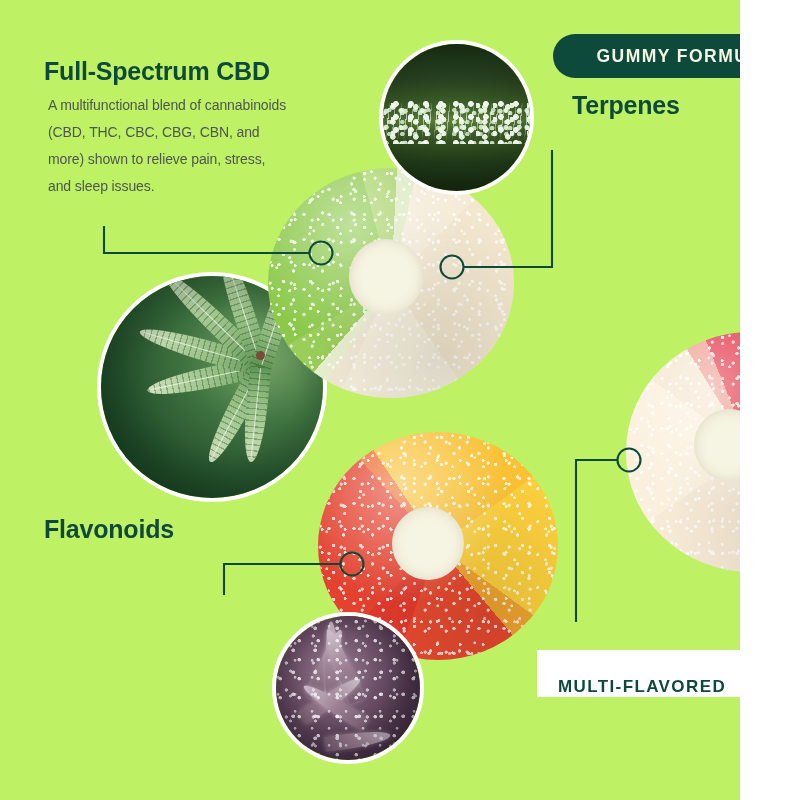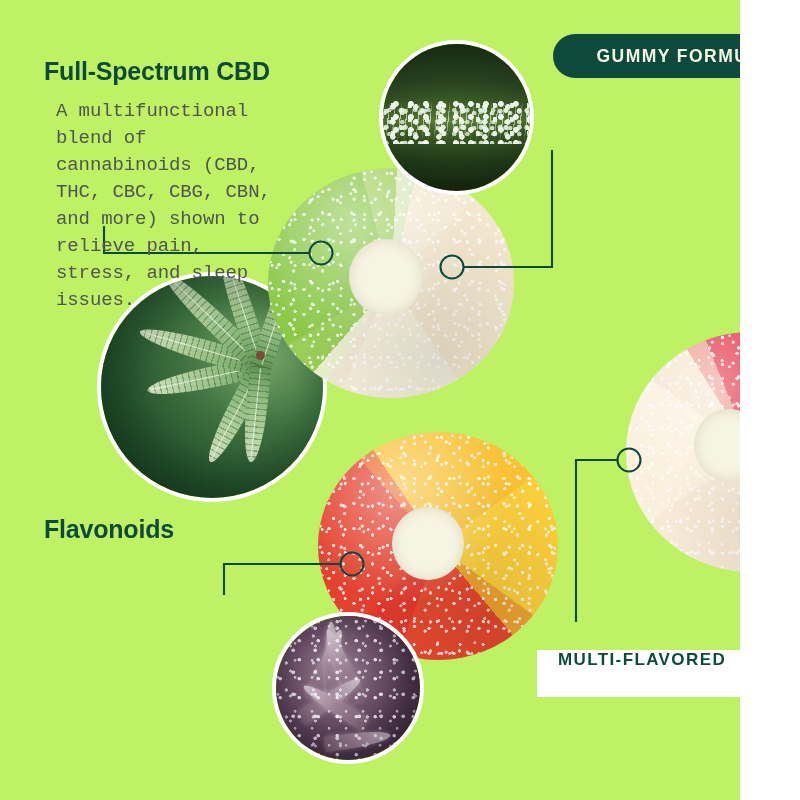--- a/index.html
+++ b/index.html
@@ -40,21 +40,21 @@
   }
 
   .badge-flat {
     position: absolute;
     left: 537px;
     top: 650px;
     width: 210px;
     height: 47px;
     background: #ffffff;
     display: flex;
-    align-items: flex-start;
+    align-items: flex-end;
     justify-content: center;
   }
   .badge-flat span {
     color: #0e4a3c;
     font-size: 17px;
     font-weight: 700;
     letter-spacing: 1.4px;
     white-space: nowrap;
   }
 
@@ -62,26 +62,25 @@
   .block { position: absolute; }
   .block h2 {
     margin: 0 0 6px 0;
     color: #0e4a3c;
     font-weight: 700;
     font-size: 25px;
     letter-spacing: -0.2px;
     line-height: 1.1;
   }
   .block p {
-    margin: 12px;
+    margin: 4px;
     color: #4f5552;
-    font-size: 19px;
+    font-size: 14px;
     line-height: 27px;
     letter-spacing: -0.1px;
-    font-family: Liberation Mono, monospace;
   }
   .block p .ital { font-style: italic; }
 
   #block-cbd       { left: 44px;  top: 58px;  width: 250px; }
   #block-terpenes  { left: 572px; top: 92px;  width: 215px; }
   #block-flavonoids{ left: 44px;  top: 516px; width: 215px; }
 
   
   #connectors {
     position: absolute;
@@ -383,20 +382,21 @@
       <circle cx="629" cy="460" r="11.5"></circle>
     </g>
   </svg>
 
   <div class="block" id="block-cbd">
     <h2>Full-Spectrum CBD</h2>
     <p>A multifunctional blend of cannabinoids (CBD, THC, CBC, CBG, CBN, and more) shown to relieve pain, stress, and sleep issues.</p>
   </div>
 
   <div class="block" id="block-terpenes">
+    <h2>Terpenes</h2>
   </div>
 
   <div class="block" id="block-flavonoids">
     <h2>Flavonoids</h2>
   </div>
 
   <div class="badge-pill">
     <span>GUMMY FORMULA</span>
   </div>
 

